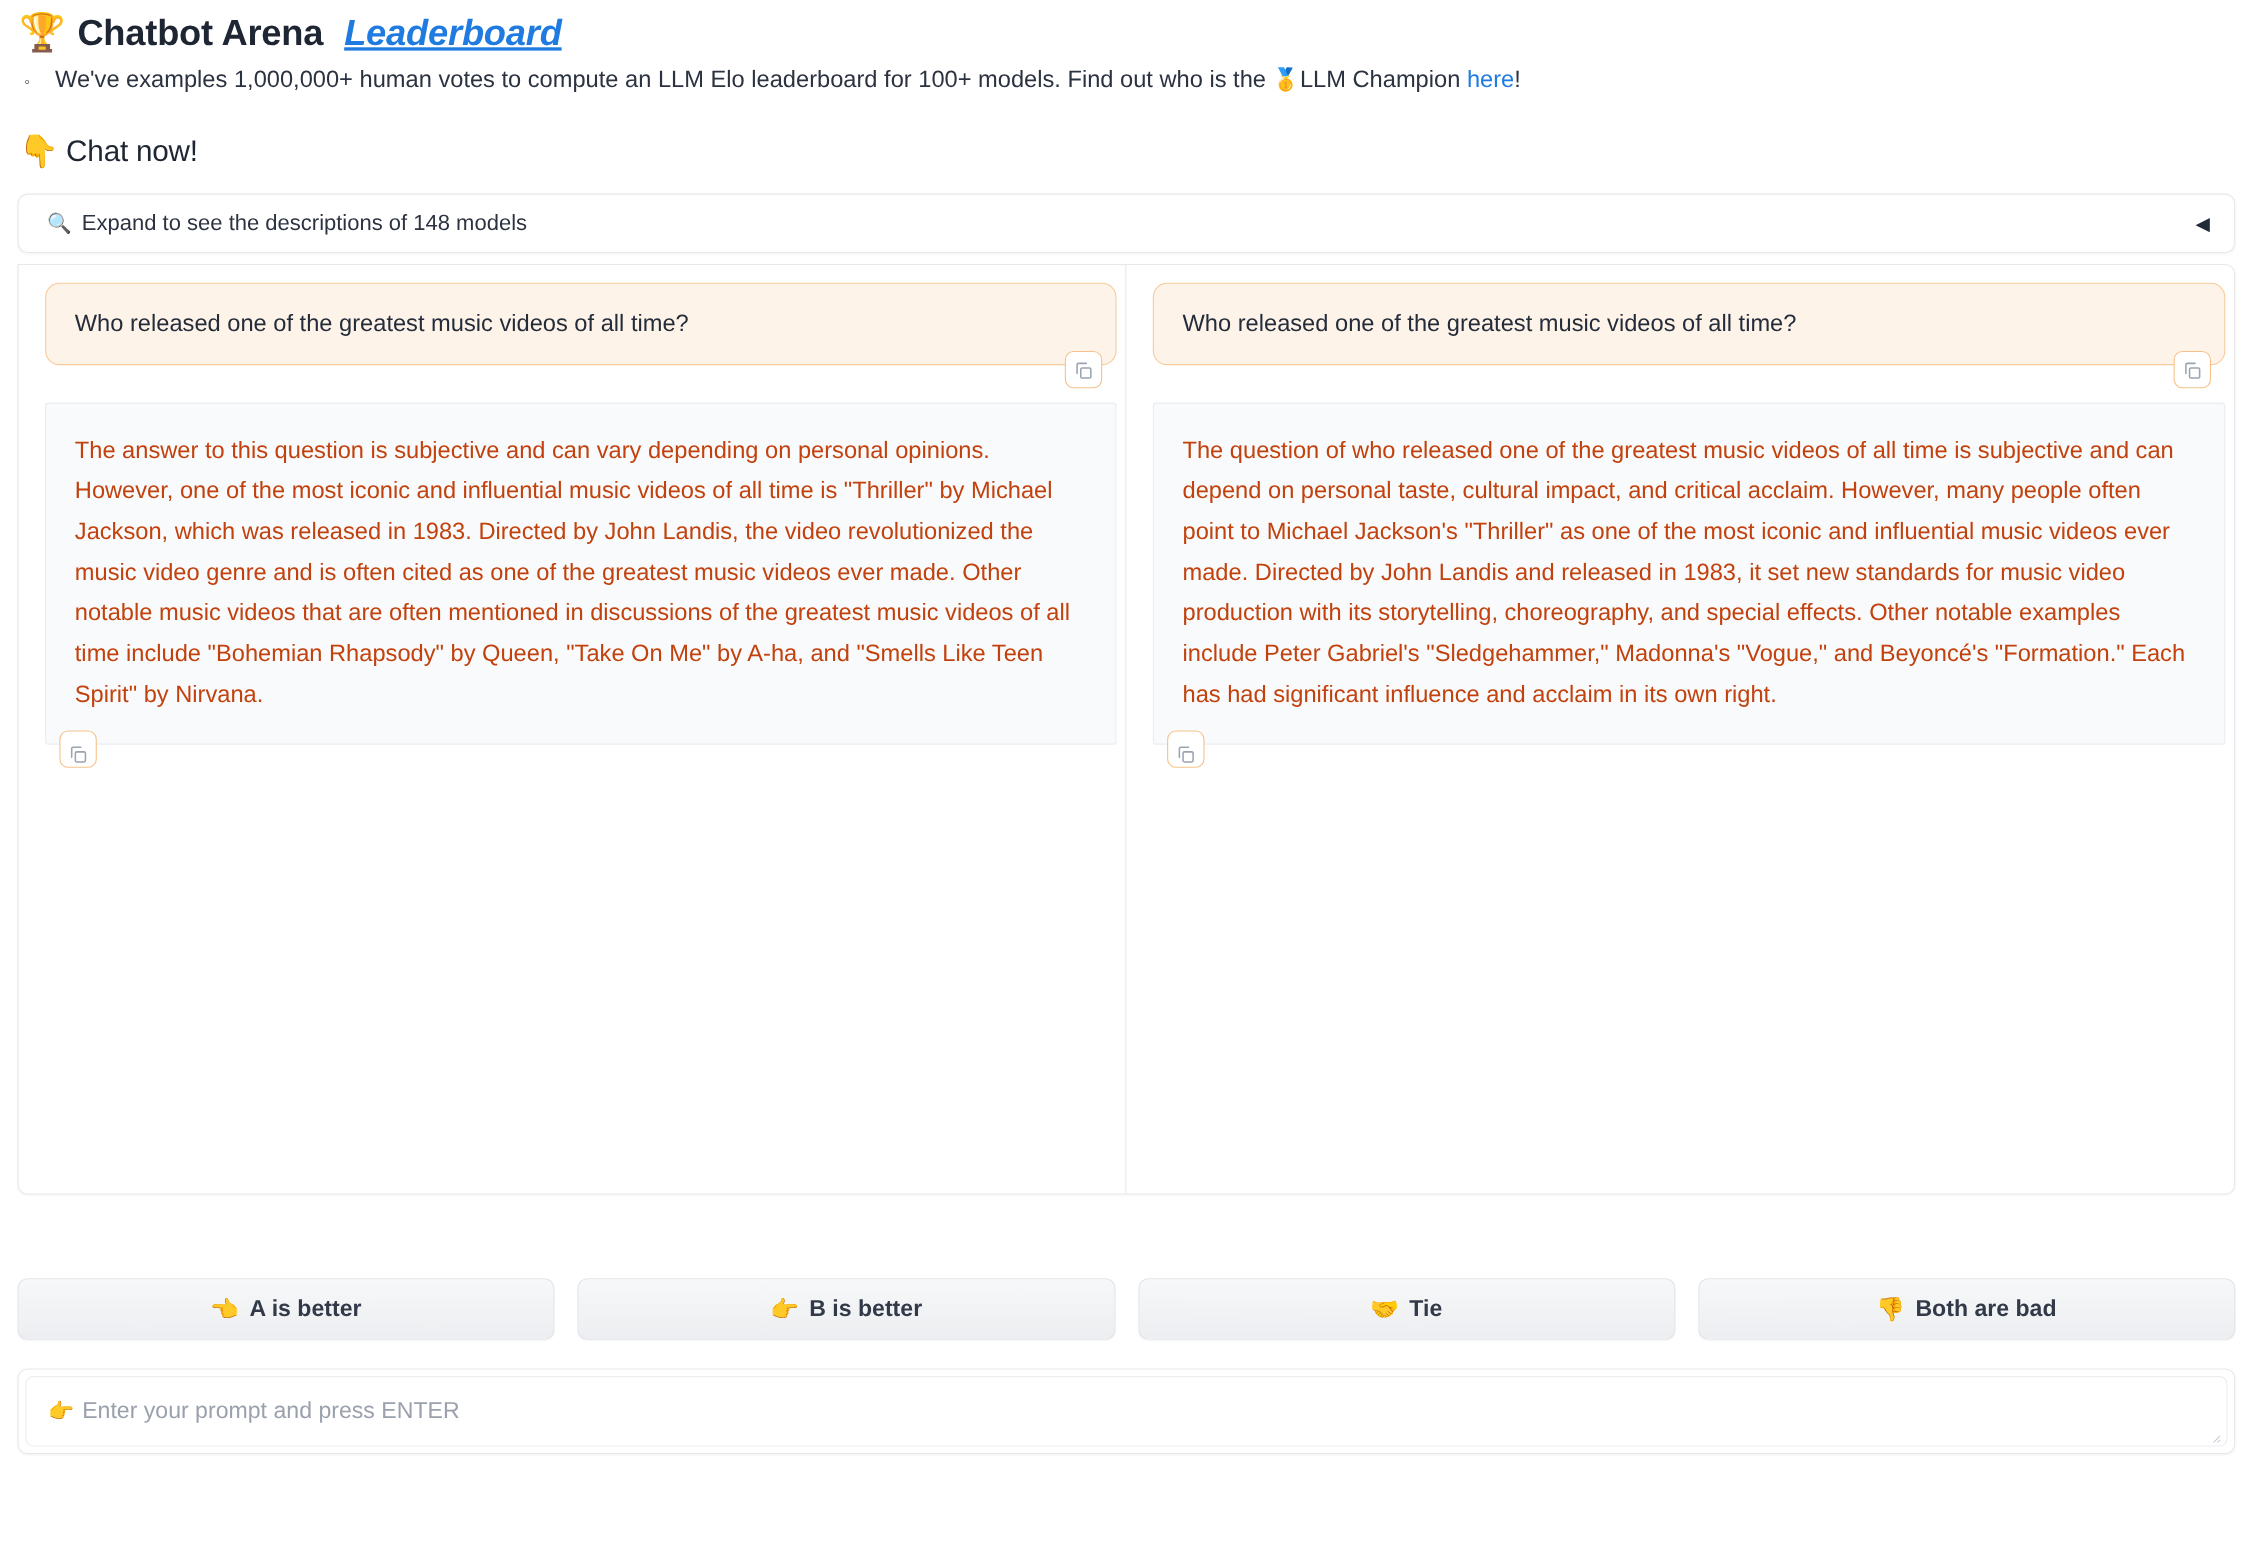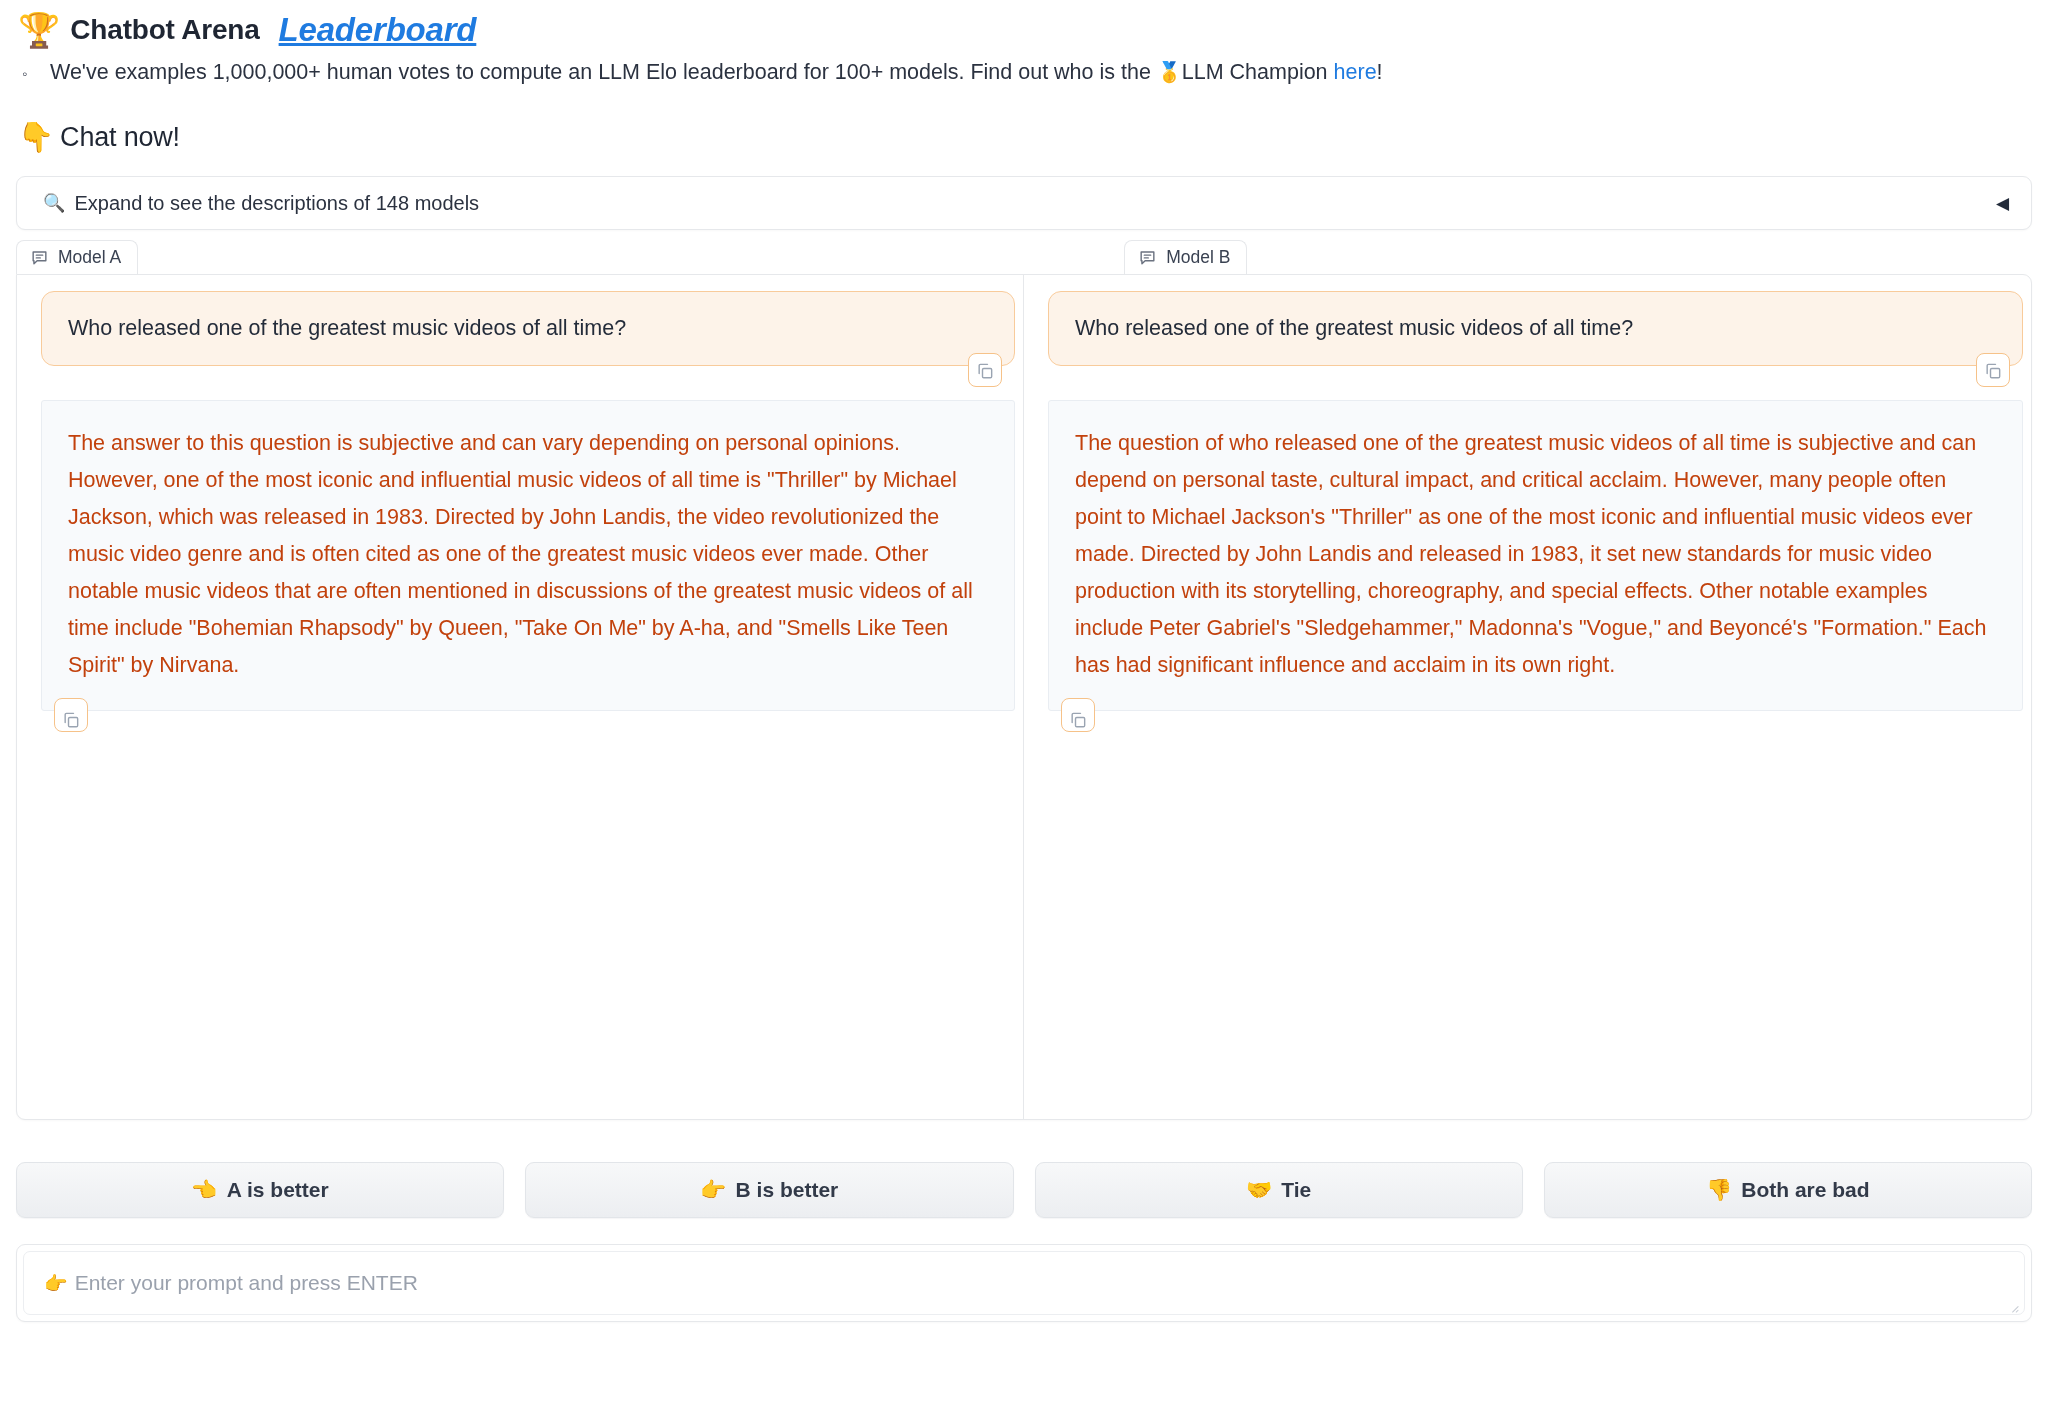--- a/index.html
+++ b/index.html
@@ -16,21 +16,21 @@
 
   
   .title-row {
     display: flex; align-items: center;
     gap: 10px;
     padding: 8px 0 0 2px;
     height: 52px;
   }
   .title-emoji { font-size: 34px; line-height: 1; }
   .title-main {
-    font-size: 28px; font-weight: bold; letter-spacing: -0.2px;
+    font-size: 33px; font-weight: bold; letter-spacing: -0.2px;
     color: #1f2633;
   }
   .title-link {
     font-size: 33px; font-weight: bold; color: #1f7be0;
     margin-left: 9px; letter-spacing: -0.2px; font-style: italic;
   }
 
   .bullet-row {
     display: flex; align-items: baseline;
     gap: 0; padding-left: 6px; margin-top: 8px;
@@ -225,40 +225,20 @@
   <div class="accordion">
     <div class="accordion-left">
       <span class="acc-search">🔍</span>
       <span class="acc-label">Expand to see the descriptions of 148 models</span>
     </div>
     <span class="acc-arrow">◀</span>
   </div>
 
   <div class="panels-wrap">
 
-    <div class="tabs-row">
-      <div class="tab a">
-        <span class="tab-icon">
-          <svg viewBox="0 0 24 24" width="19" height="19" fill="none" stroke="#6b7280" stroke-width="1.8" stroke-linecap="round" stroke-linejoin="round">
-            <path d="M4 5h16v11H9l-4 4v-4H4z"></path>
-              <path d="M8 9h8M8 12.5h5"></path>
-          </svg>
-        </span>
-        <span>Model A</span>
-      </div>
-      <div class="tab b">
-        <span class="tab-icon">
-          <svg viewBox="0 0 24 24" width="19" height="19" fill="none" stroke="#6b7280" stroke-width="1.8" stroke-linecap="round" stroke-linejoin="round">
-            <path d="M4 5h16v11H9l-4 4v-4H4z"></path>
-              <path d="M8 9h8M8 12.5h5"></path>
-          </svg>
-        </span>
-        <span>Model B</span>
-      </div>
-    </div>
 
     <div class="panels">
 
       <div class="panel left">
         <div class="msg-user">
           <span>Who released one of the greatest music videos of all time?</span>
           <div class="copy-btn copy-user">
             <span class="copy-glyph">
               <svg viewBox="0 0 24 24" width="20" height="20" fill="none" stroke="#9aa4b2" stroke-width="1.7" stroke-linecap="round" stroke-linejoin="round">
                 <rect x="9" y="9" width="11" height="11" rx="1.5"></rect>

